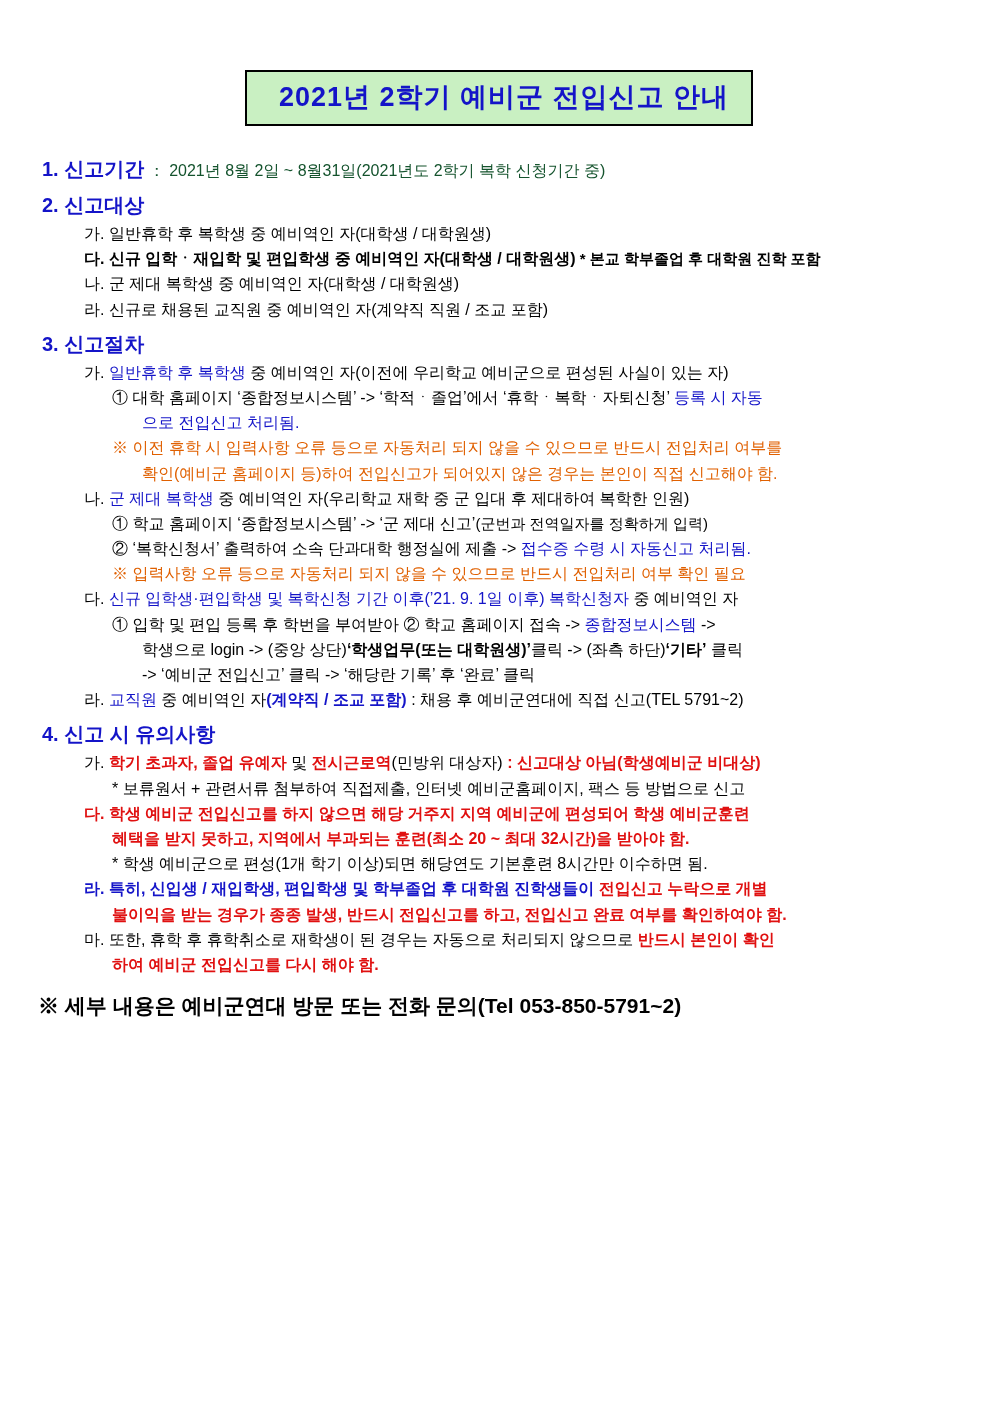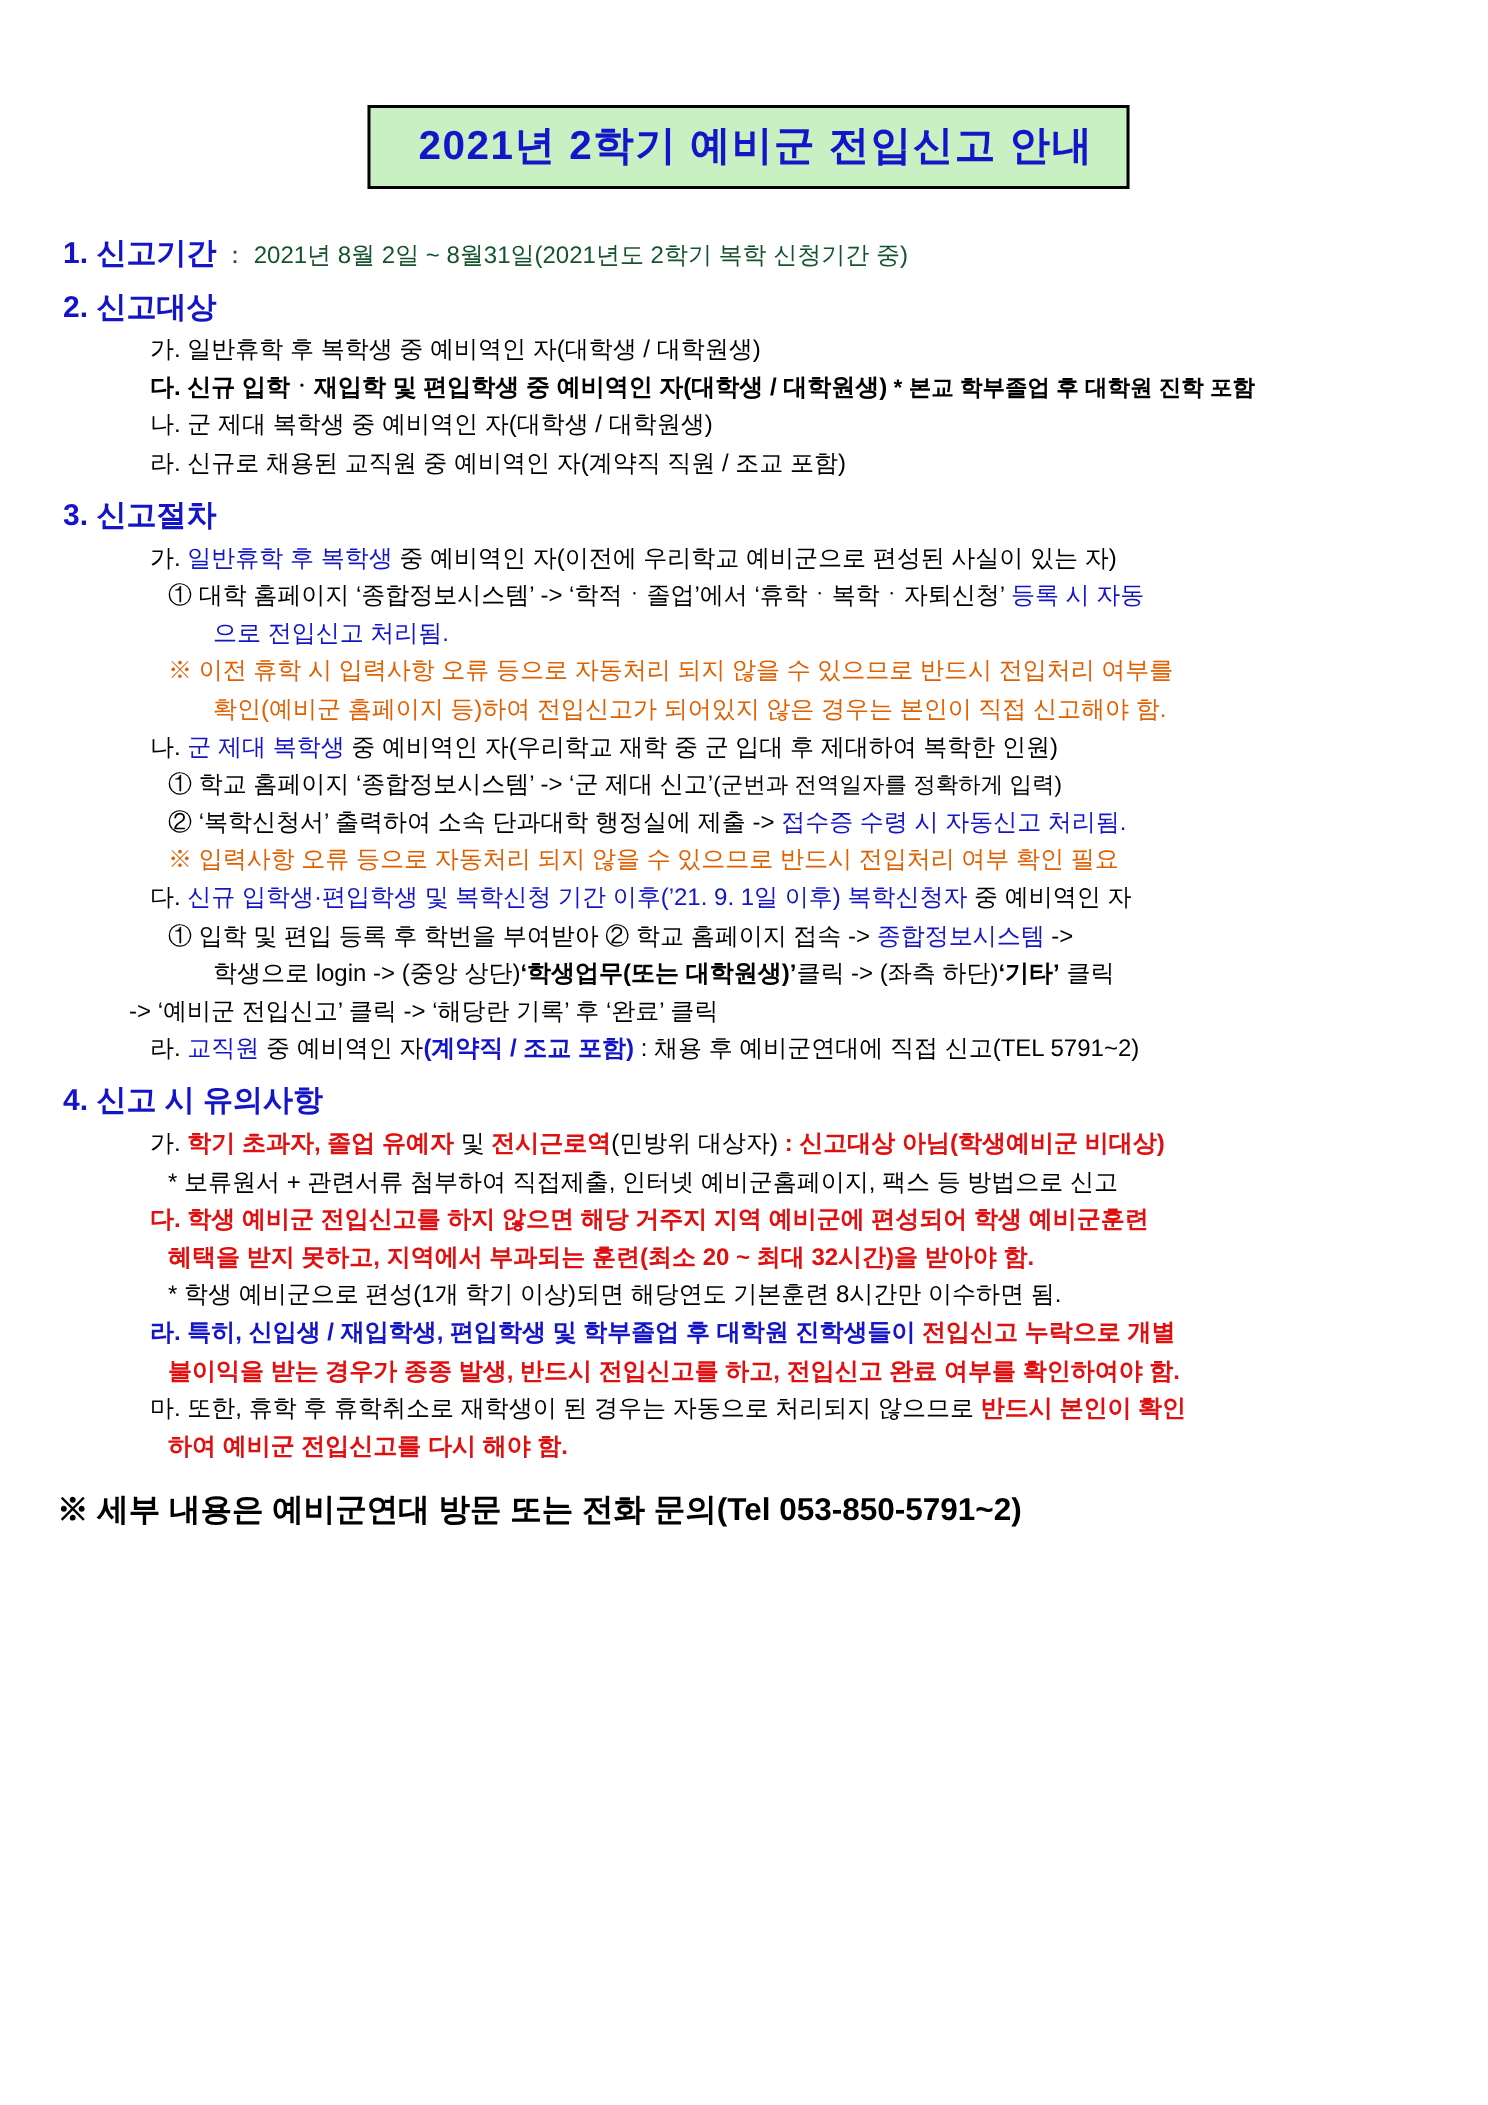--- a/index.html
+++ b/index.html
@@ -48,24 +48,24 @@
     font-size: 16px;
   }
   .sec-head .num {
     color: #1414c8;
   }
   .line {
     font-size: 16px;
     line-height: 1.45;
     margin: 2px 0 2px 0;
   }
-  .ind1 { margin-left: 66px; }
+  .ind1 { margin-left: 50px; }
   .ind2 { margin-left: 78px; }
   .ind3 { margin-left: 108px; }
-  .ind4 { margin-left: 52px; }
+  .ind4 { margin-left: 108px; }
   .hang1 { margin-left: 50px; text-indent: 0; }
   .red { color: #e01010; }
   .blue { color: #1414c8; }
   .orange { color: #e06000; }
   .b { font-weight: bold; }
   .u { text-decoration: underline; }
   .small { font-size: 15px; }
   .footer {
     font-size: 21px;
     font-weight: bold;

